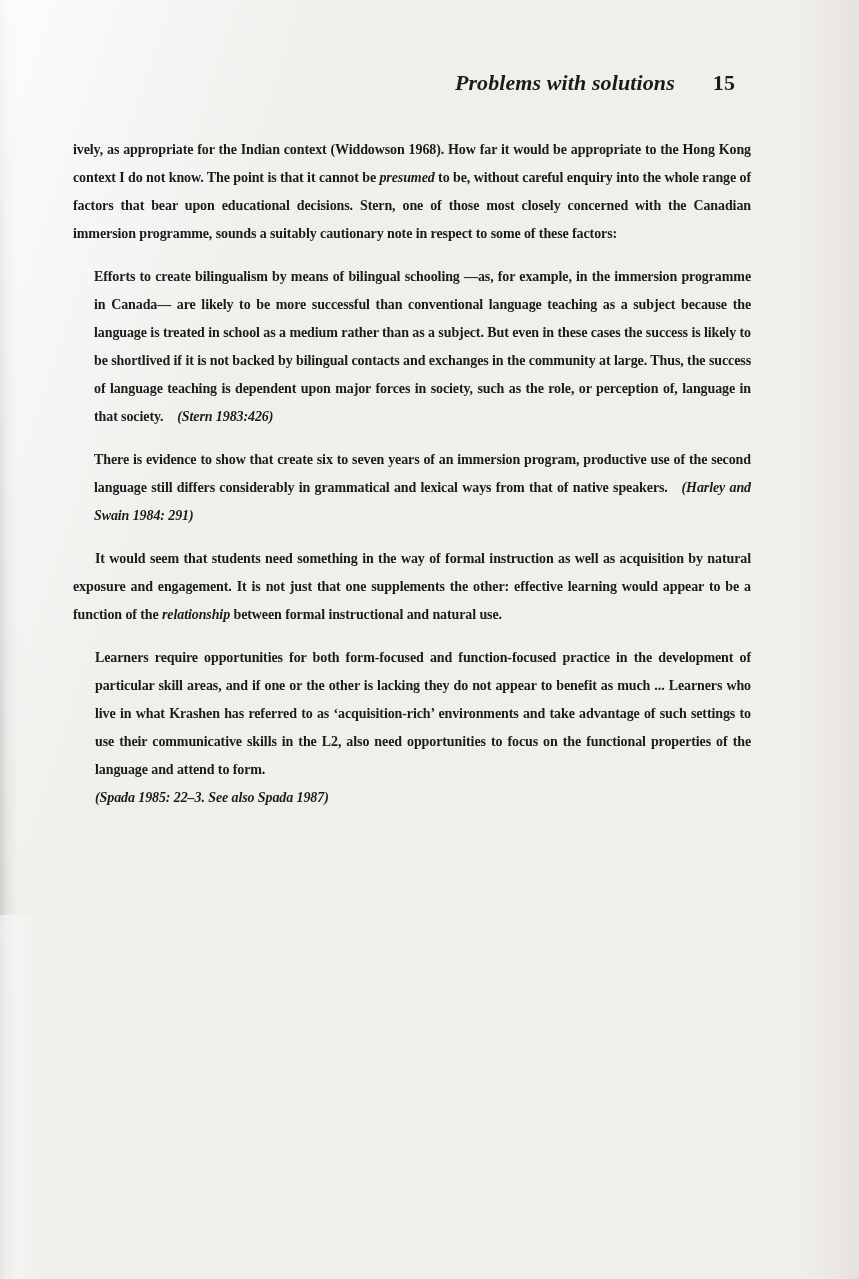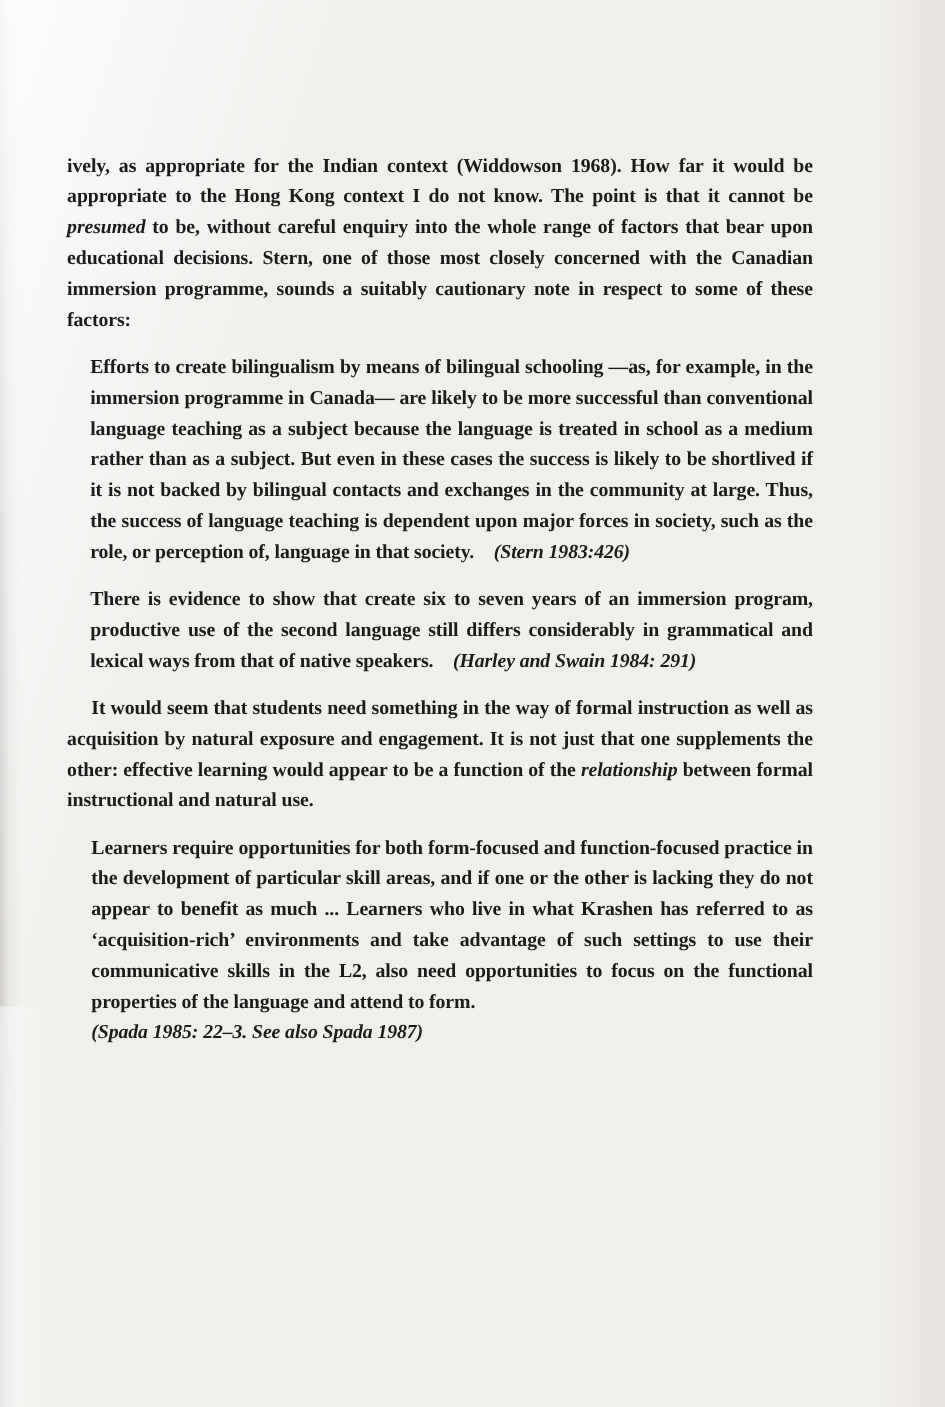--- a/index.html
+++ b/index.html
@@ -45,43 +45,46 @@
     letter-spacing: 0.1px;
     white-space: nowrap;
   }
   .head-page {
     font-style: normal;
     margin-left: 38px;
   }
   .body-text {
     position: absolute;
     top: 136px;
-    left: 61px;
+    left: 73px;
     width: 678px;
-    font-size: 18px;
+    font-size: 14px;
     line-height: 28px;
     font-weight: 700;
     letter-spacing: -0.1px;
     color: var(--ink);
   }
   .body-text p {
     margin: 0 0 15px 0;
     text-align: justify;
     text-align-last: left;
   }
   .body-text p:last-child { margin-bottom: 0; margin-left: 22px; }
   p.paragraph.indent { text-indent: 22px; }
   p.quote { margin-left: 21px; }
   .italic { font-style: italic; }
 </style>
 </head>
 <body>
 
 <div class="page">
   <div class="left-light-band"></div>
+  <header class="running-head">
+    <span class="head-title">Problems with solutions</span><span class="head-page">15</span>
+  </header>
   <main class="body-text">
       <p class="paragraph"><span>ively, as appropriate for the Indian context (Widdowson 1968). How far it would be appropriate to the Hong Kong context I do not know. The point is that it cannot be </span><span class="italic">presumed</span><span> to be, without careful enquiry into the whole range of factors that bear upon educational decisions. Stern, one of those most closely concerned with the Canadian immersion programme, sounds a suitably cautionary note in respect to some of these factors:</span></p>
       <p class="quote"><span>Efforts to create bilingualism by means of bilingual schooling —as, for example, in the immersion programme in Canada— are likely to be more successful than conventional language teaching as a subject because the language is treated in school as a medium rather than as a subject. But even in these cases the success is likely to be shortlived if it is not backed by bilingual contacts and exchanges in the community at large. Thus, the success of language teaching is dependent upon major forces in society, such as the role, or perception of, language in that society.  </span><span class="italic">(Stern 1983:426)</span></p>
       <p class="quote"><span>There is evidence to show that create six to seven years of an immersion program, productive use of the second language still differs considerably in grammatical and lexical ways from that of native speakers.  </span><span class="italic">(Harley and Swain 1984: 291)</span></p>
       <p class="paragraph indent"><span>It would seem that students need something in the way of formal instruction as well as acquisition by natural exposure and engagement. It is not just that one supplements the other: effective learning would appear to be a function of the </span><span class="italic">relationship</span><span> between formal instructional and natural use.</span></p>
       <p class="quote"><span>Learners require opportunities for both form-focused and function-focused practice in the development of particular skill areas, and if one or the other is lacking they do not appear to benefit as much ... Learners who live in what Krashen has referred to as ‘acquisition-rich’ environments and take advantage of such settings to use their communicative skills in the L2, also need opportunities to focus on the functional properties of the language and attend to form.</span><br><span class="italic">(Spada 1985: 22–3. See also Spada 1987)</span></p>
     </main>
 </div>
 
 </body></html>

